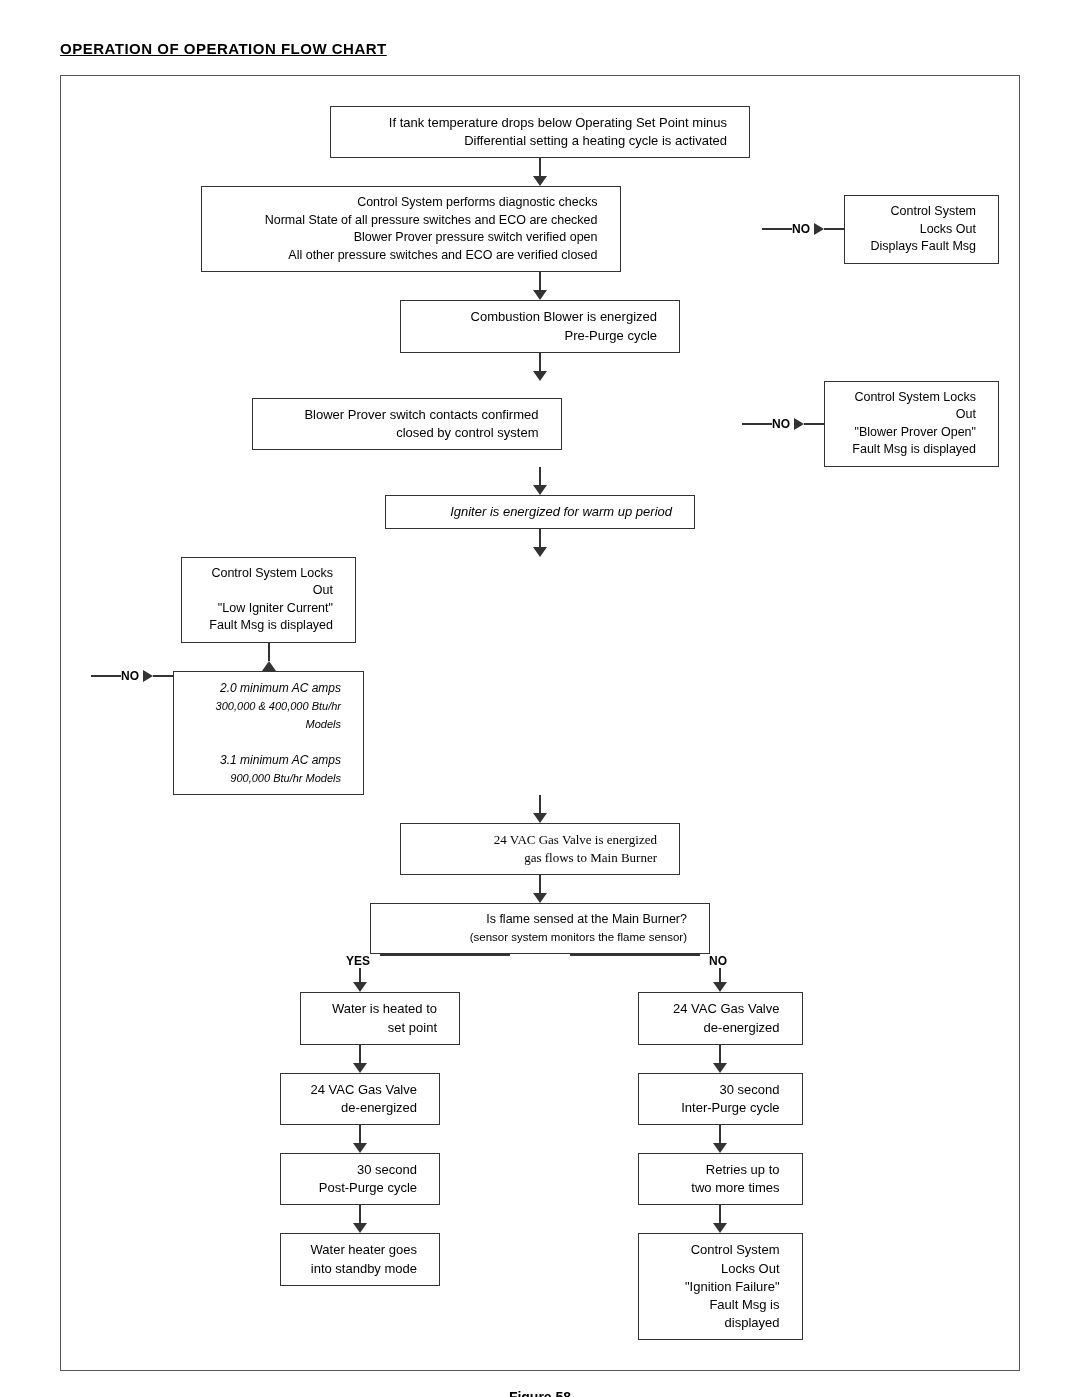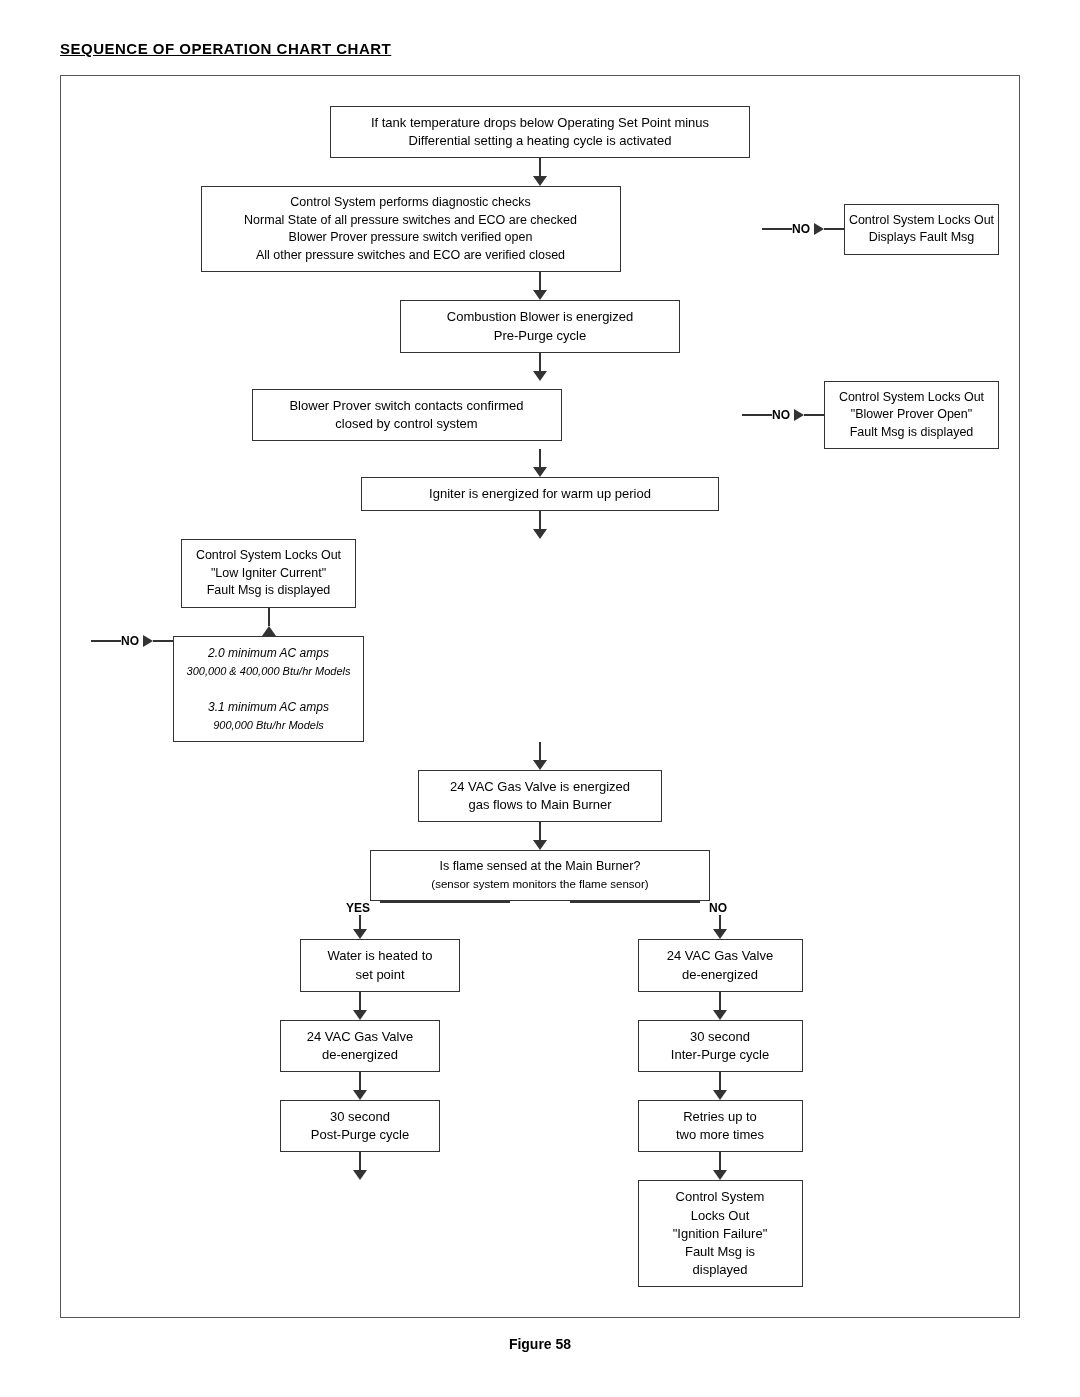--- a/index.html
+++ b/index.html
@@ -29,22 +29,22 @@
     .diagram-border {
       border: 1.5px solid #555;
       width: 100%;
       padding: 30px 20px 30px 20px;
       display: flex;
       flex-direction: column;
       align-items: center;
     }
     .box {
       border: 1.5px solid #333;
-      padding: 7px 2px;
-      text-align: center;
+      padding: 7px 22px;
+      text-align: right;
       background: #fff;
       line-height: 1.4;
       font-size: 13px;
     }
     .arrow-down {
       width: 0;
       height: 0;
       border-left: 7px solid transparent;
       border-right: 7px solid transparent;
       border-top: 10px solid #333;
@@ -95,21 +95,21 @@
       height: 0;
       border-left: 7px solid transparent;
       border-right: 7px solid transparent;
       border-bottom: 10px solid #333;
     }
   </style>
 </head>
 <body>
 
 <div class="page">
-  <div class="page-title">SEQUENCE OF OPERATION CHART CHART</div>
+  <div class="page-title">OPERATION OF OPERATION FLOW CHART</div>
 
   <div class="diagram-border">
     <div class="main-flow">
 
       <div class="box" style="width:420px;">
         If tank temperature drops below Operating Set Point minus<br>Differential setting a heating cycle is activated
       </div>
 
       <div style="display:flex;flex-direction:column;align-items:center;">
         <div class="vline" style="height:18px;"></div>
@@ -166,21 +166,21 @@
             Control System Locks Out<br>"Blower Prover Open"<br>Fault Msg is displayed
           </div>
         </div>
       </div>
 
       <div style="display:flex;flex-direction:column;align-items:center;">
         <div class="vline" style="height:18px;"></div>
         <div class="arrow-down"></div>
       </div>
 
-      <div class="box" style="width:358px;">
+      <div class="box" style="width:310px;font-style:italic;">
         Igniter is energized for warm up period
       </div>
 
       <div style="display:flex;flex-direction:column;align-items:center;">
         <div class="vline" style="height:18px;"></div>
         <div class="arrow-down"></div>
       </div>
 
       <div style="display:flex;flex-direction:row;align-items:center;width:100%;">
         <div style="display:flex;flex-direction:row;align-items:center;margin-left:10px;">
@@ -202,21 +202,21 @@
             </div>
           </div>
         </div>
       </div>
 
       <div style="display:flex;flex-direction:column;align-items:center;">
         <div class="vline" style="height:18px;"></div>
         <div class="arrow-down"></div>
       </div>
 
-      <div class="box" style="width:244px;">
+      <div class="box" style="width:280px;font-family:Liberation Serif, serif;">
         24 VAC Gas Valve is energized<br>gas flows to Main Burner
       </div>
 
       <div style="display:flex;flex-direction:column;align-items:center;">
         <div class="vline" style="height:18px;"></div>
         <div class="arrow-down"></div>
       </div>
 
       <div class="box" style="width:340px;font-size:12.5px;">
         Is flame sensed at the Main Burner?<br><span style="font-size:11.5px;">(sensor system monitors the flame sensor)</span>
@@ -259,20 +259,23 @@
             </div>
 
             <div class="box" style="width:160px;">
               30 second<br>Post-Purge cycle
             </div>
             <div style="display:flex;flex-direction:column;align-items:center;">
               <div class="vline" style="height:18px;"></div>
               <div class="arrow-down"></div>
             </div>
 
+            <div class="box" style="width:160px;">
+              Water heater goes<br>into standby mode
+            </div>
           </div>
 
           <div style="display:flex;flex-direction:column;align-items:center;width:60px;">
           </div>
 
           <div style="display:flex;flex-direction:column;align-items:center;flex:1;">
             <div style="display:flex;flex-direction:row;align-items:center;width:100%;justify-content:flex-start;">
               <div class="hline" style="width:130px;"></div>
             </div>
             <div style="display:flex;flex-direction:row;align-items:center;width:100%;justify-content:center;margin-top:-2px;">

